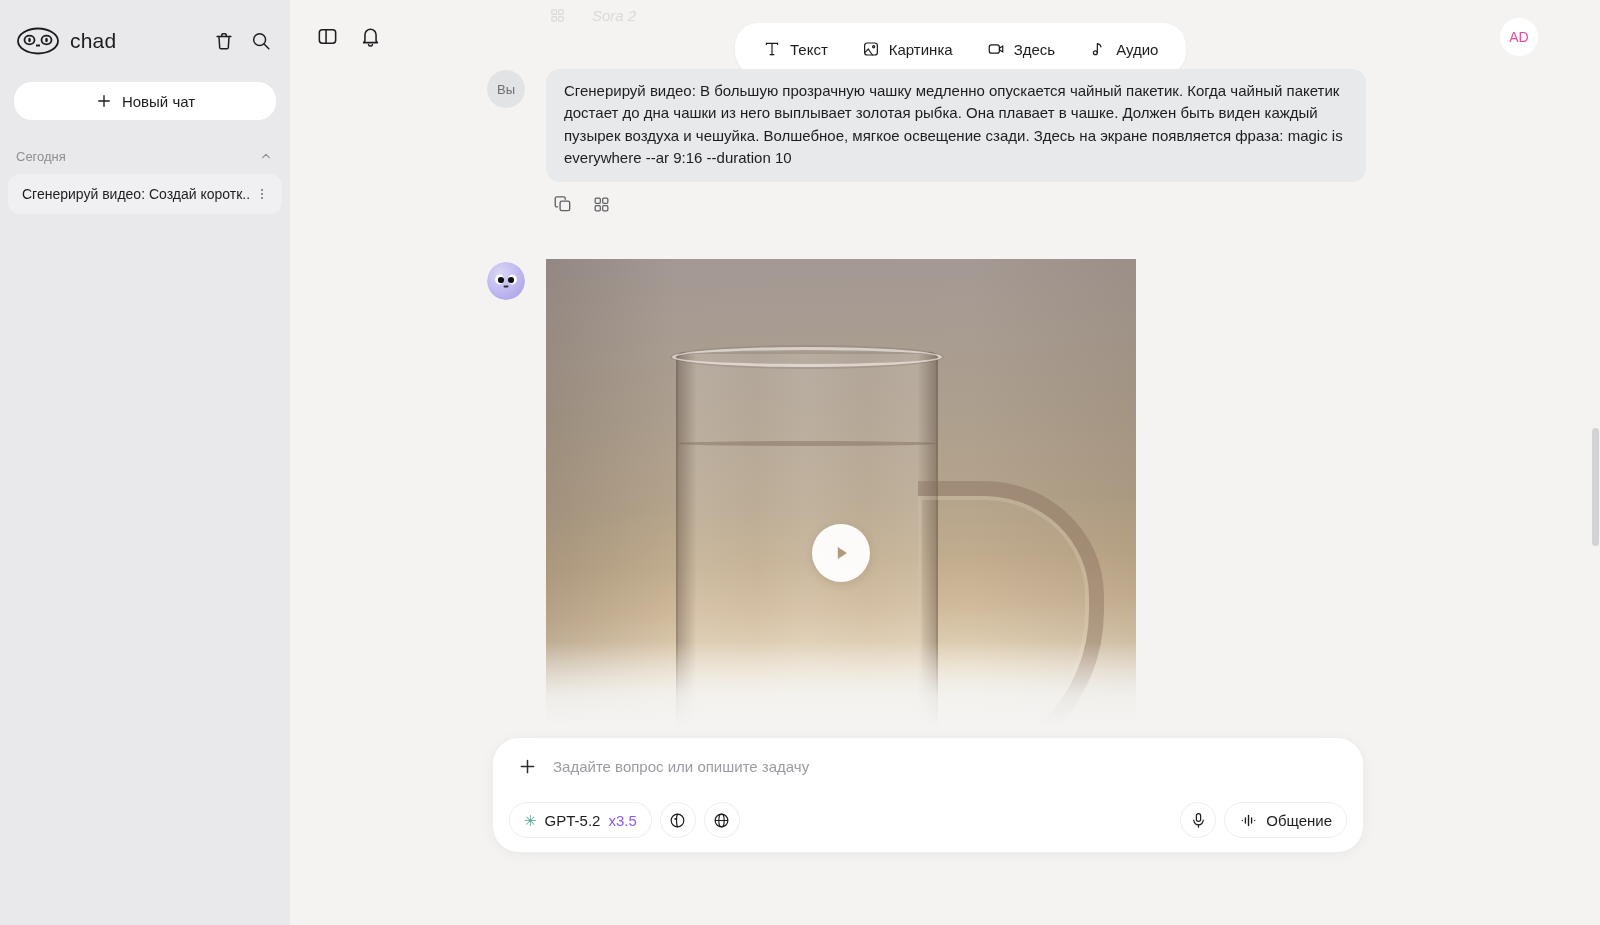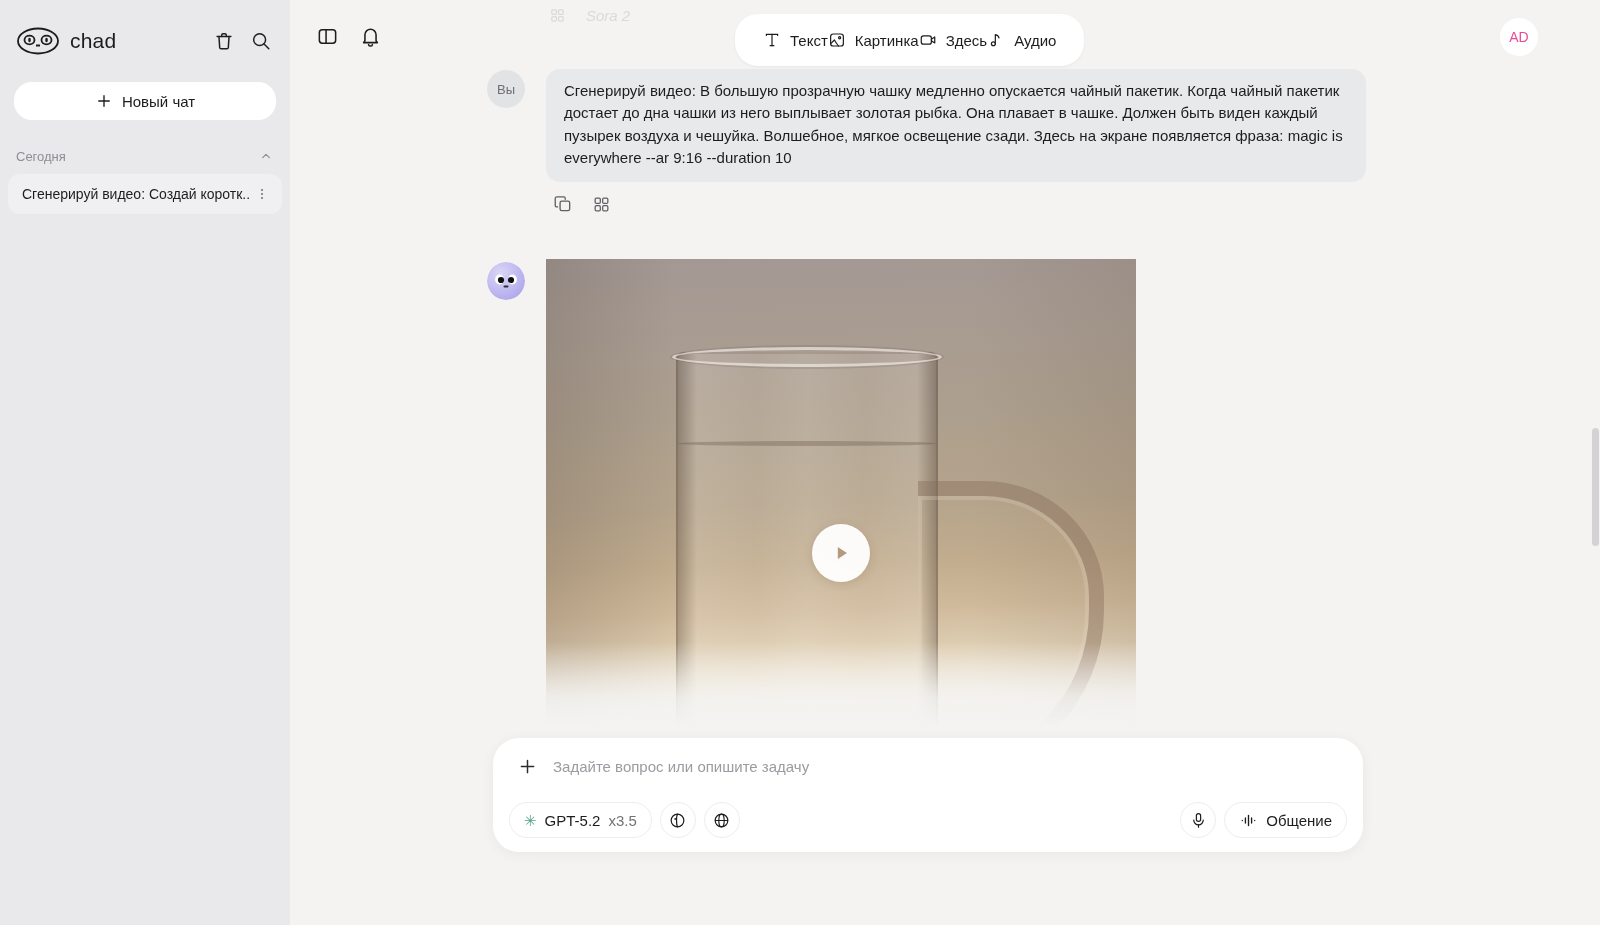--- a/index.html
+++ b/index.html
@@ -22,29 +22,29 @@
   .section-row .chev { color:#8e8e93; cursor:pointer; display:flex; }
   .chat-item { display:flex; align-items:center; margin:10px 8px 0; background:#f0f0f2; border-radius:12px;
     padding:12px 8px 12px 14px; cursor:pointer; }
   .chat-title { flex:1; font-size:14px; color:#1d1d1f; white-space:nowrap; overflow:hidden; }
   .kebab { color:#6e6e73; display:flex; padding:0 4px; }
 
   
   .hdr-icon { position:absolute; top:25px; background:none; border:none; color:#1d1d1f; cursor:pointer; padding:0; }
   .hdr-panel { left:316px; }
   .hdr-bell { left:359px; }
-  .tabs { position:absolute; left:735px; top:14px; height:52px; display:flex; align-items:center; 
+  .tabs { position:absolute; left:735px; top:23px; height:52px; display:flex; align-items:center; gap:34px;
     background:#ffffff; border-radius:23px; padding:0 28px; box-shadow:0 1px 3px rgba(0,0,0,.05); }
   .tab { display:flex; align-items:center; gap:9px; font-size:15px; color:#1d1d1f; cursor:pointer; white-space:nowrap; }
   .tab svg { display:block; color:#1d1d1f; }
   .user-avatar { position:absolute; left:1500px; top:18px; width:38px; height:38px; border-radius:50%;
     background:#ffffff; display:flex; align-items:center; justify-content:center; font-size:14px; color:#ec4899; cursor:pointer; }
 
   
-  .faded-model { position:absolute; left:549px; top:7px; display:flex; align-items:center; gap:20px;
+  .faded-model { position:absolute; left:549px; top:7px; display:flex; align-items:center; gap:26px;
     color:#dbdad8; font-size:15px;font-style:italic; }
   .faded-model svg { display:block; }
 
   
   .msg-avatar { position:absolute; width:38px; height:38px; border-radius:50%; display:flex; align-items:center; justify-content:center; }
   .you-avatar { left:487px; top:70px; background:#e2e3e5; color:#6e6e73; font-size:13px; }
   .user-bubble { position:absolute; left:546px; top:69px; width:820px; background:#e8e9ea; border-radius:14px;
     padding:11px 18px 13px; font-size:15px; line-height:22.3px; color:#1d1d1f; }
   .msg-actions { position:absolute; left:553px; top:194px; display:flex; gap:19px; color:#5f5f64; }
   .msg-actions .icon-btn { color:#5f5f64; }
@@ -79,21 +79,21 @@
   
   .composer { position:absolute; left:493px; top:738px; width:870px; height:114px; background:#fff;
     border-radius:26px; box-shadow:0 2px 14px rgba(0,0,0,.05); }
   .composer-row1 { position:absolute; left:24px; top:18px; right:16px; display:flex; align-items:center; gap:15px; }
   .composer-row1 .plus { color:#2c2c2e; display:flex; cursor:pointer; }
   .placeholder { font-size:15px; color:#9b9ba1; cursor:text; flex:1; }
   .composer-row2 { position:absolute; left:16px; right:16px; bottom:14px; display:flex; align-items:center; gap:8px; }
   .pill { display:flex; align-items:center; gap:8px; height:36px; border:1px solid #ededef; border-radius:18px;
     background:#fff; padding:0 14px; font-size:15px; color:#1d1d1f; cursor:pointer; white-space:nowrap; }
   .model-name { font-weight:500; }
-  .model-mult { color:#737373; }
+  .model-mult { color:#8b5cf6; }
   .openai-glyph { color:#53a08c; font-size:15px; line-height:1; }
   .circle-btn { width:36px; height:36px; border-radius:50%; border:1px solid #ededef; background:#fff;
     display:flex; align-items:center; justify-content:center; color:#1d1d1f; cursor:pointer; padding:0; }
   .spacer { flex:1; }
 
   
   .scroll-thumb { position:absolute; left:1592px; top:428px; width:7px; height:118px; border-radius:4px; background:#d3d3d5; cursor:pointer; }
 </style>
 </head>
 <body>

